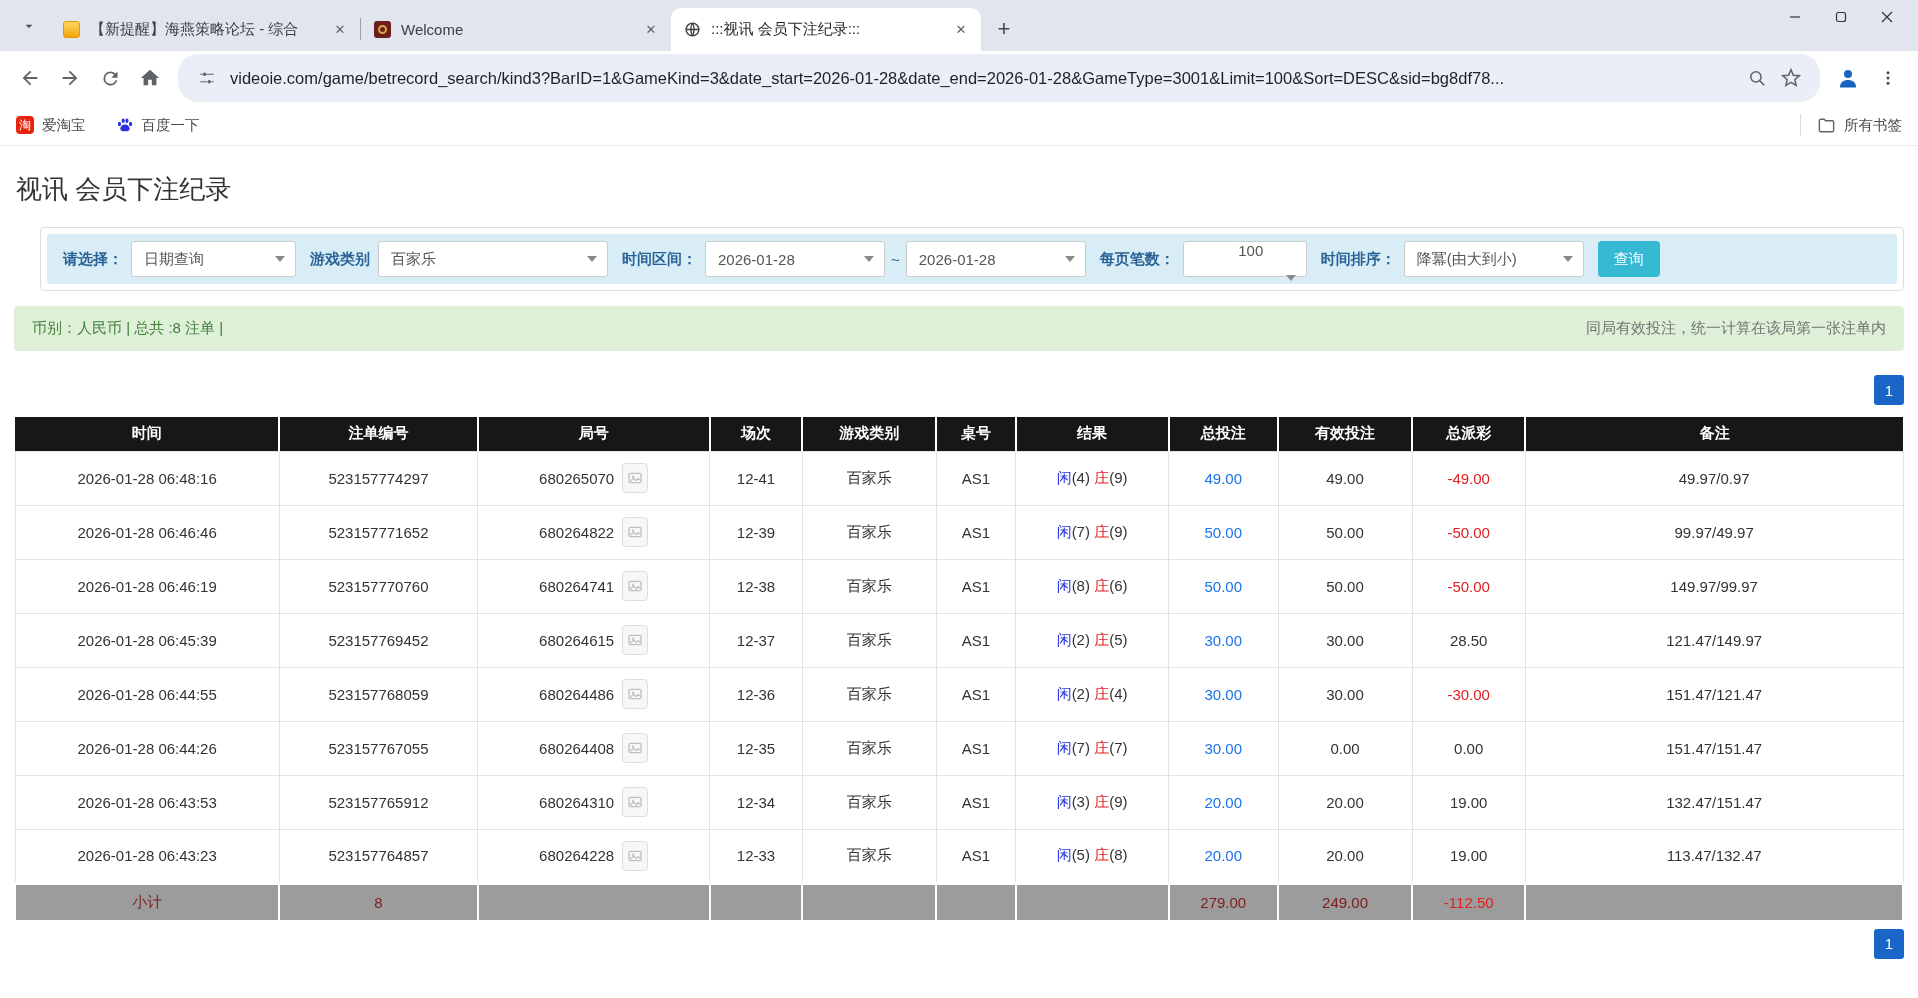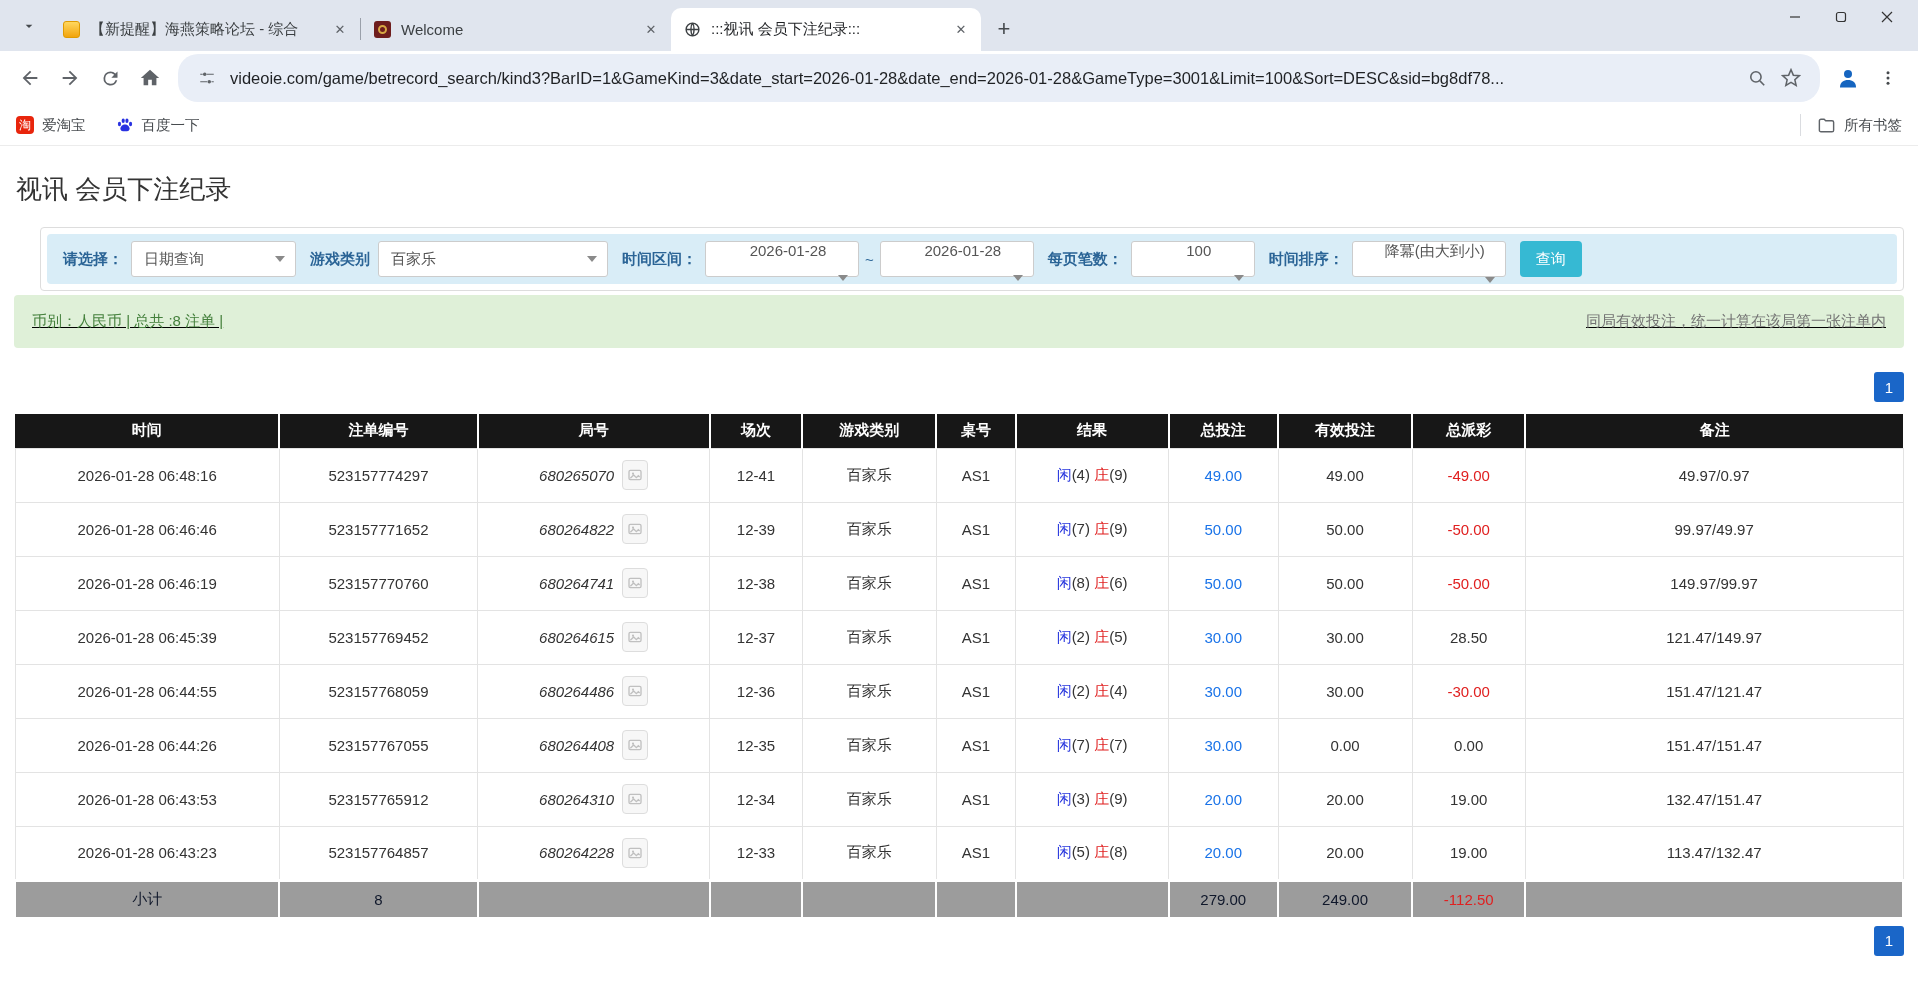--- a/index.html
+++ b/index.html
@@ -38,40 +38,40 @@
 
   
   .content { padding:20px 14px 0 14px; }
   .page-title { font-size:26px; color:#333; font-weight:500; margin:6px 0 20px 2px; }
 
   .filter-panel { border:1px solid #ddd; border-radius:4px; background:#fff; padding:6px;margin-left:26px; }
   .filter-inner { background:#d9edf7; border-radius:4px; padding:7px 12px; display:flex; align-items:center; }
   .f-label { color:#2a6496; font-weight:bold; font-size:15px; margin:0 8px 0 14px; white-space:nowrap; }
   .f-select { background:#fff; border:1px solid #ccc; border-radius:3px; height:36px; display:flex; align-items:center; padding-left:12px; font-size:15px; color:#555; position:relative;gap:16px; }
   .f-select .caret { margin-left:auto; margin-right:10px; width:0; height:0; border-left:5px solid transparent; border-right:5px solid transparent; border-top:6px solid #8a8a8a; }
-  .w165{width:165px;} .w230{width:230px;} .w180{width:154px;flex-direction:column;} .w115{width:124px;flex-direction:column;}
+  .w165{width:165px;} .w230{width:230px;} .w180{width:180px;} .w115{width:124px;flex-direction:column;}
   .tilde { color:#2a6496; font-size:15px; margin:0 6px; }
   .btn-search { margin-left:14px; height:36px; padding:0 16px; background:#36b9d3; border:none; border-radius:4px; color:#fff; font-size:15px; cursor:pointer; }
 
-  .info-bar { margin-top:4px; background:#dff0d8; border-radius:4px; height:53px; display:flex; align-items:center; padding:0 18px; font-size:15px;text-decoration:underline; }
+  .info-bar { margin-top:15px; background:#dff0d8; border-radius:4px; height:45px; display:flex; align-items:center; padding:0 18px; font-size:15px; }
   .info-left { color:#44803c; }
   .info-right { margin-left:auto; color:#737373; }
 
   .pag-row { display:flex; justify-content:flex-end; margin-top:24px; }
   .pag-btn { min-width:30px; height:30px; background:#1a66c8; color:#fff; border:none; border-radius:3px; font-size:15px; display:flex; align-items:center; justify-content:center; cursor:pointer; }
 
   table.bets { width:100%; border-collapse:collapse; margin-top:12px; table-layout:fixed; }
   table.bets th { background:#171717; color:#fff; font-size:15px; font-weight:bold; height:34px; border-left:2px solid #fff; }
   table.bets th:first-child { border-left:none; }
   table.bets td { height:54px; text-align:center; font-size:15px; color:#333; border:1px solid #e3e3e3; background:#fff; }
-  tr.sumrow td { background:#9c9c9c; color:#0f172a; border:3px solid #fff; border-left-width:2px; border-right-width:2px; height:38px; }
+  tr.sumrow td { background:#9c9c9c; color:#7f1d1d; border:3px solid #fff; border-left-width:2px; border-right-width:2px; height:38px; }
   td.neg, .neg { color:#e02020 !important; }
   .amt-link { color:#1a73e8; cursor:pointer; }
   .res-p { color:#2433dd; } .res-b { color:#e02020; } .res-n { color:#333; }
-  .round-cell { display:flex; align-items:center; justify-content:center; gap:8px;font-style:italic; }
+  .round-cell { display:flex; align-items:center; justify-content:center; gap:8px; }
   .media-btn { width:26px; height:30px; background:#f7f7f7; border:1px solid #ddd; border-radius:4px; display:flex; align-items:center; justify-content:center; cursor:pointer; padding:0; }
 
   svg { display:block; }
 </style>
 </head>
 <body>
 
 <div class="tabstrip">
   <div class="tab-search">
     <svg width="16" height="16" viewBox="0 0 24 24" fill="#45494d">

